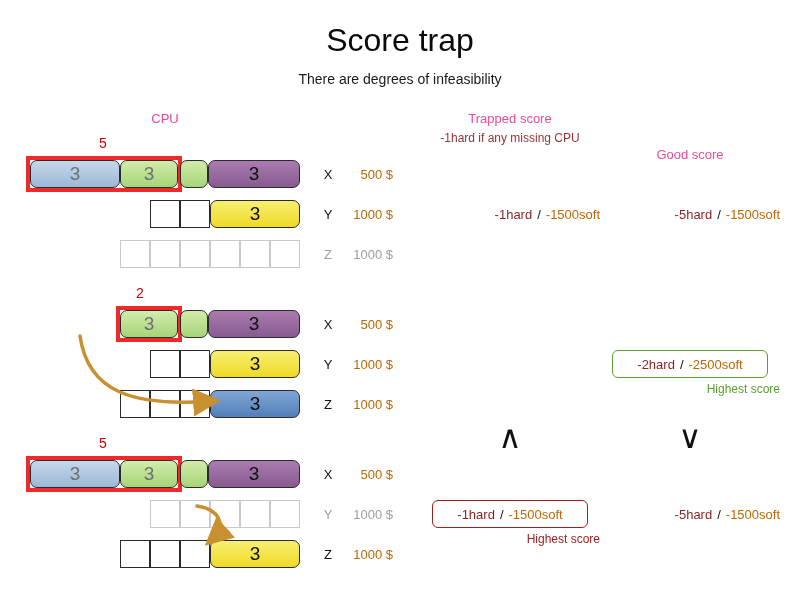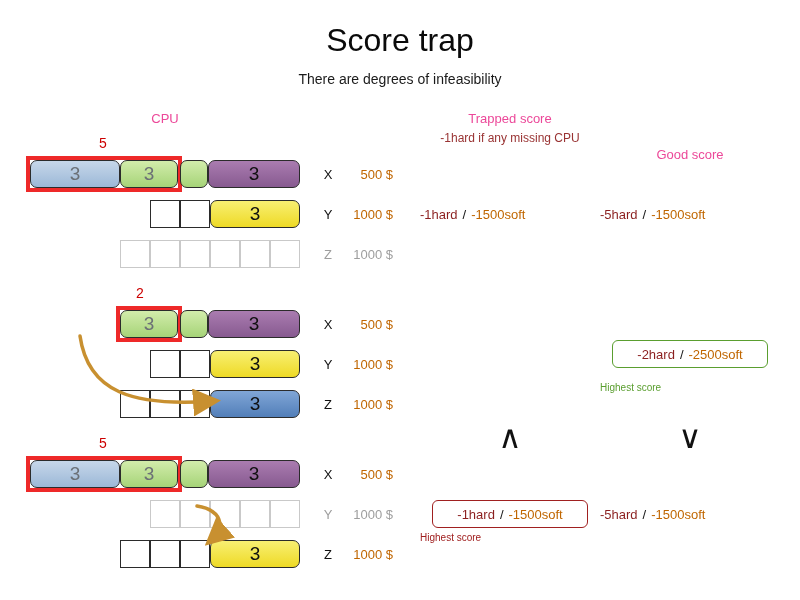--- a/index.html
+++ b/index.html
@@ -36,34 +36,34 @@
   .cell.dim { border-color:#c9c9c9; }
 
   .redframe { border:4px solid #ee2929; background:transparent; }
 
   .badge { width:30px; text-align:center; font-size:14px; color:#cc0000; }
 
   .rowlabel { width:24px; text-align:center; font-size:13px; color:#111; }
   .cost     { width:60px; text-align:right; font-size:13px; color:#c06600; }
   .dimtext  { color:#9e9e9e !important; }
 
-  .score { width:180px; text-align:left; font-size:13px; white-space:nowrap; }
+  .score { width:180px; text-align:right; font-size:13px; white-space:nowrap; }
   .hard  { color:#8b1f1f; }
   .soft  { color:#c06600; }
   .sep   { color:#111; margin:0 5px; }
 
   .scorebox {
     width:156px; height:28px; border-radius:6px; background:#fff;
     display:flex; align-items:center; justify-content:center;
     font-size:13px; white-space:nowrap;
   }
   .goodbox { border:1px solid #5a9e2f; }
   .badbox  { border:1px solid #a02020; }
 
-  .note { width:180px; text-align:left; font-size:10px; }
+  .note { width:180px; text-align:right; font-size:12px; }
   .greennote { color:#5a9e2f; }
   .rednote   { color:#a02020; }
 
   .cmp { width:180px; text-align:center; font-size:32px; color:#111; line-height:34px; }
 
   .overlay { left:0; top:0; pointer-events:none; }
 </style>
 </head>
 <body>
 
@@ -115,21 +115,21 @@
   <div class="abs block green" style="left:180px;top:310px;width:28px;"></div>
   <div class="abs block purple" style="left:208px;top:310px;width:92px;">3</div>
   <div class="abs rowlabel" style="left:316px;top:317px;">X</div>
   <div class="abs cost" style="left:333px;top:317px;">500 $</div>
 
   <div class="abs cell" style="left:150px;top:350px;"></div>
   <div class="abs cell" style="left:180px;top:350px;"></div>
   <div class="abs block yellow" style="left:210px;top:350px;width:90px;">3</div>
   <div class="abs rowlabel" style="left:316px;top:357px;">Y</div>
   <div class="abs cost" style="left:333px;top:357px;">1000 $</div>
-  <div class="abs scorebox goodbox" style="left:612px;top:340px;">
+  <div class="abs scorebox goodbox" style="left:612px;top:350px;">
     <span class="hard">-2hard</span>
       <span class="sep">/</span>
       <span class="soft">-2500soft</span>
   </div>
   <div class="abs note greennote" style="left:600px;top:382px;">Highest score</div>
 
   <div class="abs cell" style="left:120px;top:390px;"></div>
   <div class="abs cell" style="left:150px;top:390px;"></div>
   <div class="abs cell" style="left:180px;top:390px;"></div>
   <div class="abs block bluedark" style="left:210px;top:390px;width:90px;">3</div>

